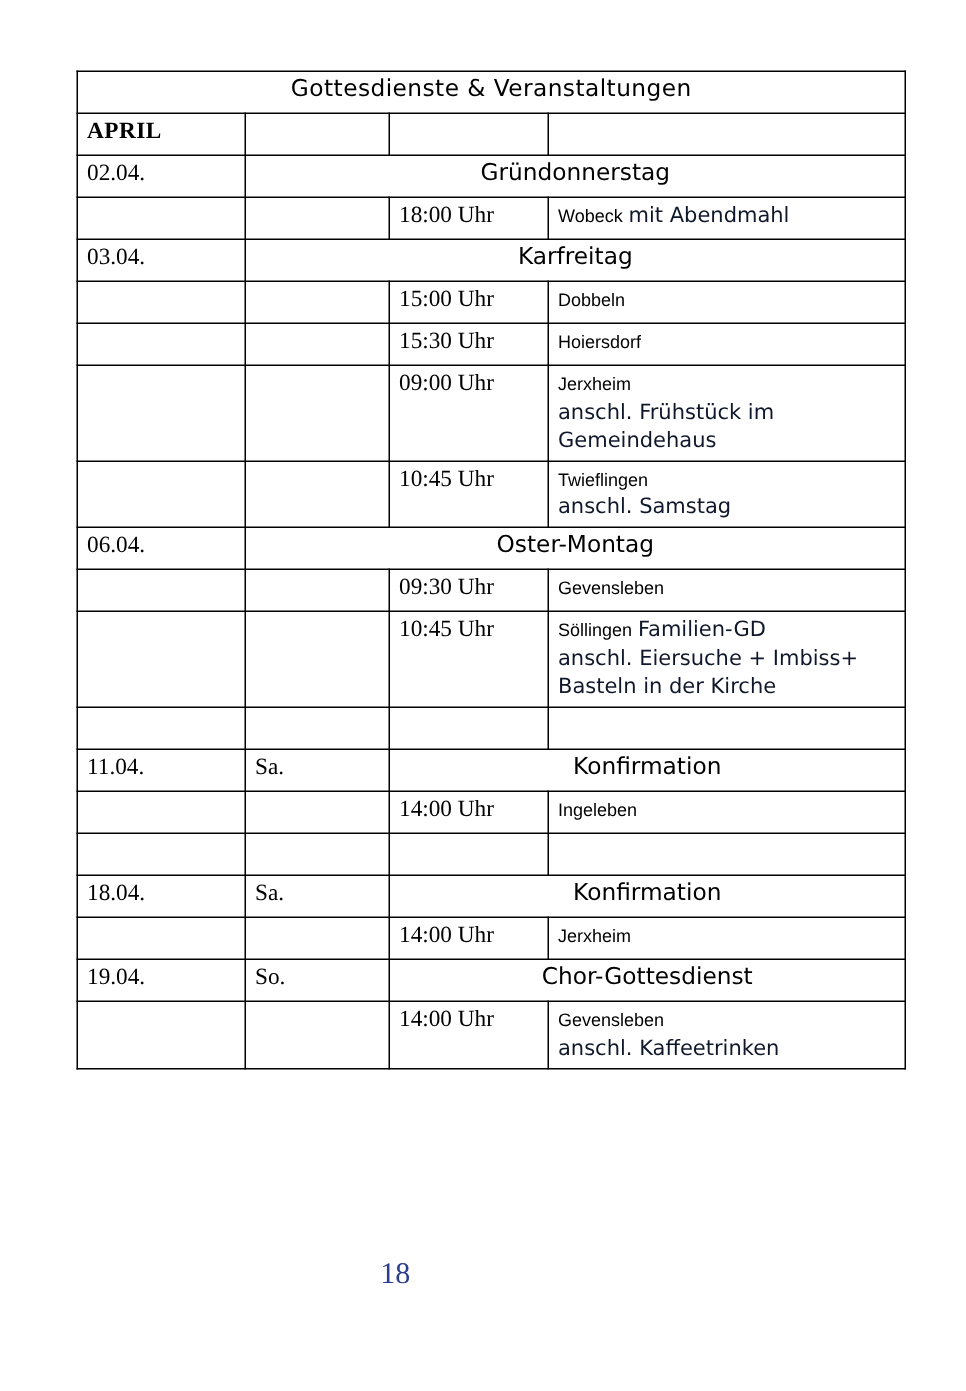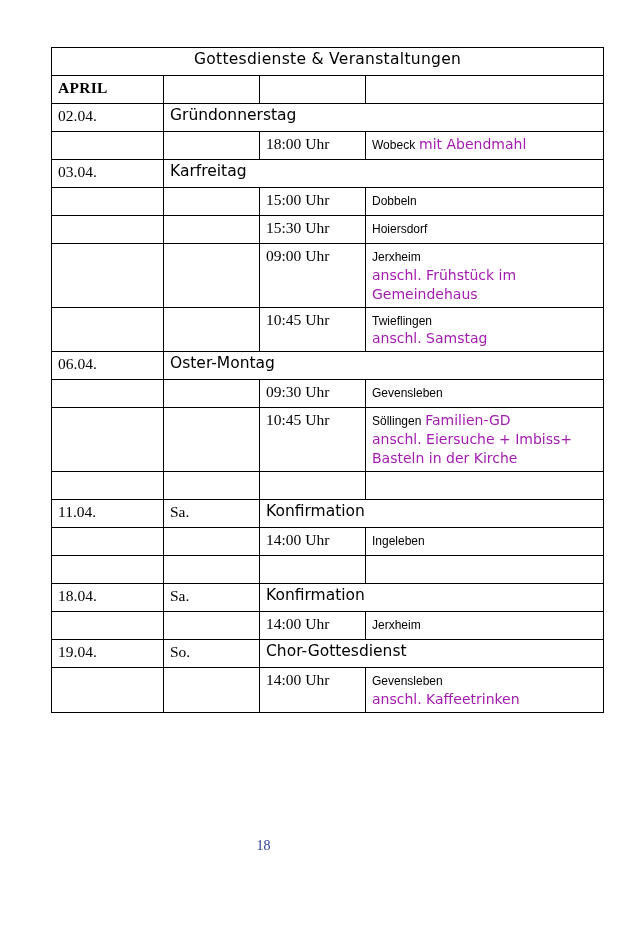--- a/index.html
+++ b/index.html
@@ -61,48 +61,49 @@
     font-size: 16px;
     letter-spacing: 0.3px;
   }
   .date-cell {
     font-family: "Liberation Serif", serif;
     font-size: 15.5px;
   }
   .hand {
     font-family: "DejaVu Sans", sans-serif;
     font-size: 15px;
+    text-align: center;
   }
   .serif {
     font-family: "Liberation Serif", serif;
     font-size: 15.5px;
     margin-left: 36px;
   }
   .note {
     font-family: "DejaVu Sans", sans-serif;
     font-size: 14px;
-    color: #a21caf;
+    color: #0f172a;
   }
   .place-main {
     font-family: Liberation Sans, sans-serif;
     font-size: 12px;
   }
   .sub-line {
     display: block;
     margin-top: 1px;
   }
   .empty-row td { height: 20px; }
   .page-number {
     position: absolute;
     left: 0;
     top: 838px;
     width: 527px;
     text-align: center;
     font-family: "Liberation Serif", serif;
-    font-size: 14px;
+    font-size: 20px;
     color: #2b3d8f;
   }
 </style>
 </head>
 <body>
 
 <div class="page">
 
   <div class="schedule-wrap">
     <table class="schedule">

